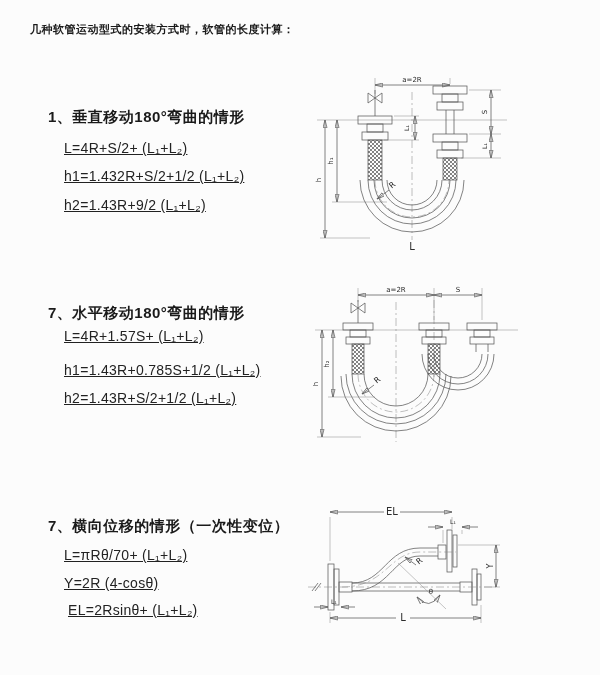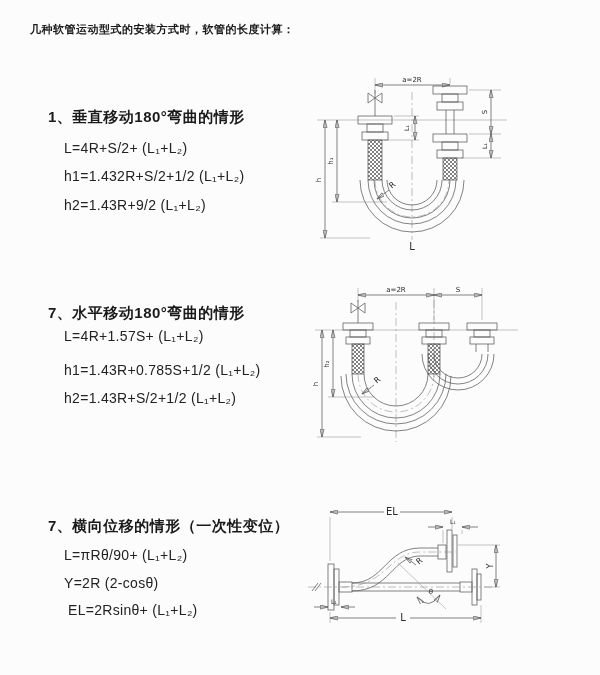--- a/index.html
+++ b/index.html
@@ -4,21 +4,21 @@
 <style>
   html,body{margin:0;padding:0;}
   body{
     width:600px;height:675px;position:relative;overflow:hidden;
     background:#fcfcfc;color:#1a1a1a;
     font-family:"Liberation Sans","DejaVu Sans",sans-serif;
   }
   .abs{position:absolute;}
   .title{left:30px;top:22px;font-size:11px;font-weight:bold;letter-spacing:.5px;white-space:nowrap;}
   .sec-head{font-size:15px;font-weight:bold;letter-spacing:.5px;white-space:nowrap;}
-  .formula{font-size:14px;letter-spacing:.3px;white-space:nowrap;color:#222;}
+  .formula{font-size:14px;letter-spacing:.3px;white-space:nowrap;color:#222;text-decoration:underline;}
   
   .diag line,.diag path,.diag rect,.diag polygon{stroke:#5a5a5a;stroke-width:.75;fill:none;}
   .diag .cl{stroke:#8a8a8a;stroke-width:.55;stroke-dasharray:8 3 2 3;}
   .diag .thin{stroke:#8a8a8a;stroke-width:.5;}
   .diag .hat{fill:url(#hatch1);}
   .diag text{fill:#2b2b2b;stroke:none;font-size:7px;text-anchor:middle;font-family:"DejaVu Sans",sans-serif;}
   .diag text.big{font-size:10px;}
 </style>
 </head>
 <body>
@@ -29,22 +29,22 @@
 <div class="abs formula" style="left:64px;top:140px">L=4R+S/2+ (L₁+L₂)</div>
 <div class="abs formula" style="left:64px;top:168px">h1=1.432R+S/2+1/2 (L₁+L₂)</div>
 <div class="abs formula" style="left:64px;top:197px">h2=1.43R+9/2 (L₁+L₂)</div>
 
 <div class="abs sec-head" style="left:48px;top:304px">7、水平移动180°弯曲的情形</div>
 <div class="abs formula" style="left:64px;top:328px">L=4R+1.57S+ (L₁+L₂)</div>
 <div class="abs formula" style="left:64px;top:362px">h1=1.43R+0.785S+1/2 (L₁+L₂)</div>
 <div class="abs formula" style="left:64px;top:390px">h2=1.43R+S/2+1/2 (L₁+L₂)</div>
 
 <div class="abs sec-head" style="left:48px;top:517px">7、横向位移的情形（一次性变位）</div>
-<div class="abs formula" style="left:64px;top:547px">L=πRθ/90+ (L₁+L₂)</div>
-<div class="abs formula" style="left:64px;top:575px">Y=2R (2-cosθ)</div>
+<div class="abs formula" style="left:64px;top:547px">L=πRθ/70+ (L₁+L₂)</div>
+<div class="abs formula" style="left:64px;top:575px">Y=2R (4-cosθ)</div>
 <div class="abs formula" style="left:68px;top:602px">EL=2Rsinθ+ (L₁+L₂)</div>
 
 <svg class="abs diag" style="left:315px;top:70px" width="285" height="190" viewBox="0 0 285 190">
   <defs>
     <pattern id="hatch1" width="4" height="4" patternUnits="userSpaceOnUse">
       <path d="M0,4 L4,0 M0,0 L4,4" stroke="#8a8a8a" stroke-width=".45"></path>
     </pattern>
     <marker id="arr" viewBox="0 0 8 5" refX="7.8" refY="2.5" markerWidth="8" markerHeight="5" markerUnits="userSpaceOnUse" orient="auto-start-reverse">
       <path d="M0,0.5 L8,2.5 L0,4.5 z" fill="#5a5a5a" stroke="none"></path>
     </marker>

